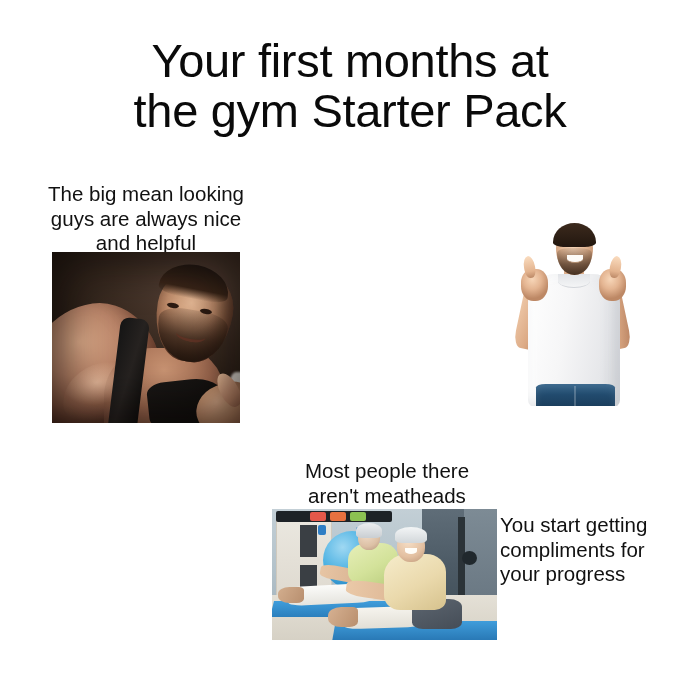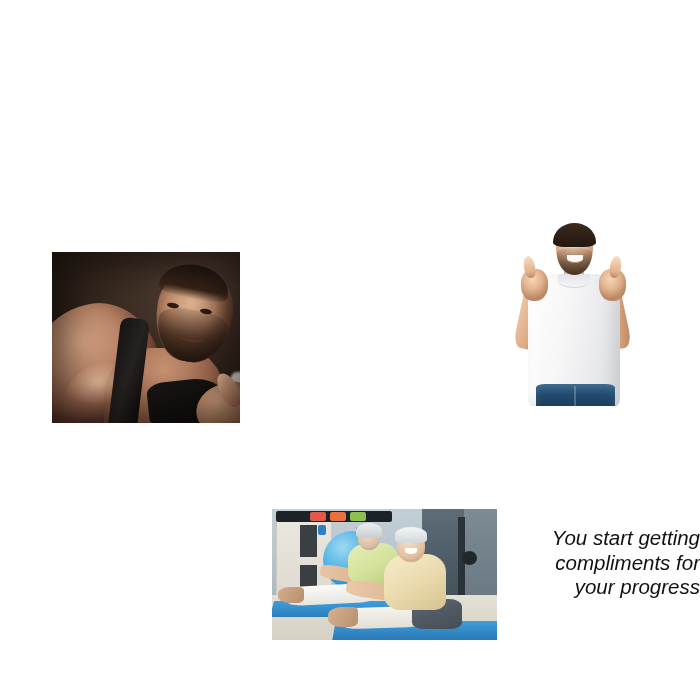--- a/index.html
+++ b/index.html
@@ -43,21 +43,21 @@
     text-align: center;
     white-space: pre-line;
     font-weight: 400;
   }
 
   .cap-bigmean   { left: 22px;  top: 182px; width: 248px; }
   .cap-feelbetter{ left: 443px; top: 168px; width: 256px; }
   .cap-nobody    { left: 262px; top: 272px; width: 228px; }
   .cap-meatheads { left: 266px; top: 459px; width: 242px; }
   .cap-stronger  { left: 50px;  top: 506px; width: 210px; text-align: left; }
-  .cap-compliments{left: 500px; top: 526px; width: 200px; text-align: right; font-style: italic; }
+  .cap-compliments{left: 500px; top: 513px; width: 200px; text-align: left; }
 
   
   .photo-bodybuilder {
     position: absolute;
     left: 52px;
     top: 252px;
     width: 188px;
     height: 171px;
     overflow: hidden;
     background: #2a1f17;
@@ -504,24 +504,31 @@
     left: 56px; top: 98px; width: 30px; height: 20px;
     border-radius: 44% 18% 28% 44%;
     background: linear-gradient(120deg, #d6b192 0%, #b98f6d 100%);
   }
 </style>
 </head>
 <body>
 
 <div id="meme">
 
-
-
-
-
+  <div class="title">Your first months at
+the gym Starter Pack</div>
+
+  <div class="caption cap-bigmean">The big mean looking
+guys are always nice
+and helpful</div>
+
+
+
+  <div class="caption cap-meatheads">Most people there
+aren't meatheads</div>
 
 
   <div class="caption cap-compliments">You start getting
 compliments for
 your progress</div>
 
   <div class="photo-bodybuilder">
     <div class="bb-bg"></div>
     <div class="bb-shoulder"></div>
     <div class="bb-torso"></div>

